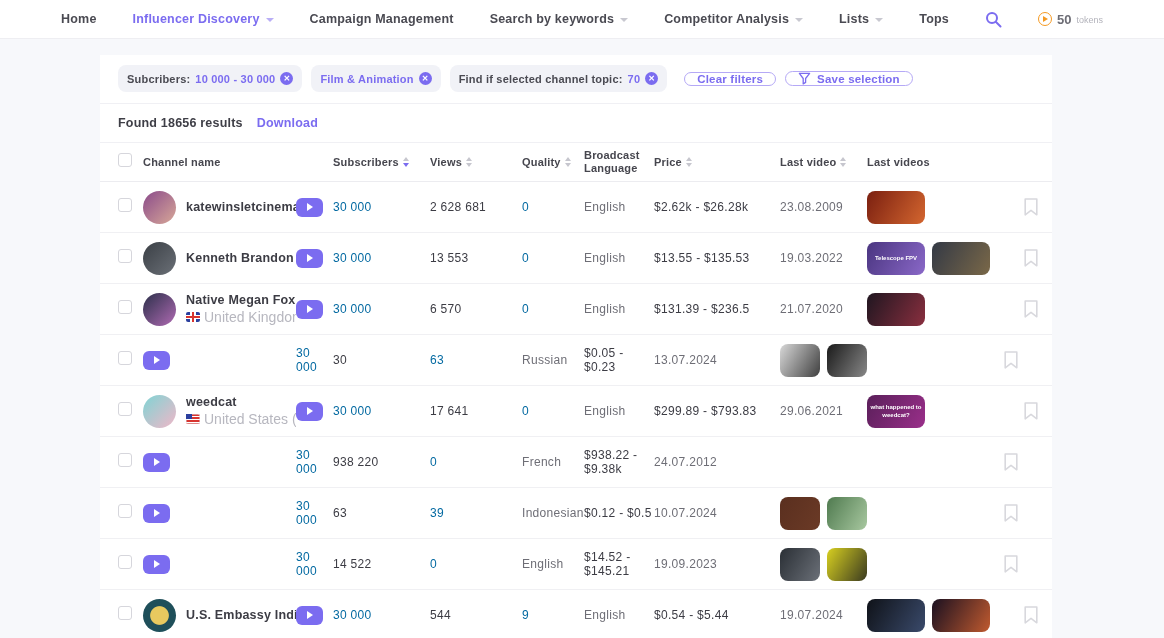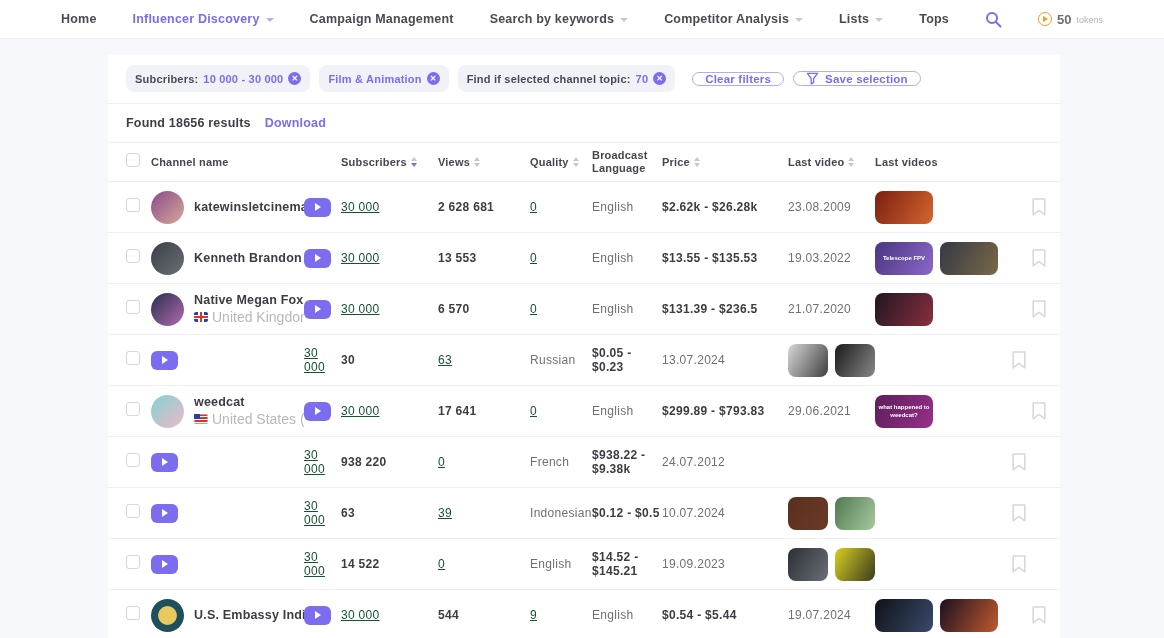--- a/index.html
+++ b/index.html
@@ -18,21 +18,21 @@
   .nav-search { display:flex; align-items:center; }
   .tokens { display:flex; gap:5px; }
   .tok-icon { width:14px; height:14px; border-radius:50%; border:1.6px solid #f59a23;
               display:flex; align-items:center; justify-content:center; }
   .tok-icon i { display:block; width:0; height:0; border-top:3px solid transparent; border-bottom:3px solid transparent;
                 border-left:5px solid #f59a23; margin-left:1px; }
   .tok-count { font-size:13px; color:#6d6d75; font-weight:700; }
   .tok-unit { font-size:9px; color:#b3b3bb; margin-top:3px; }
 
   
-  .card { position:absolute; left:108px; top:55px; width:952px; height:583px; background:#fff; }
+  .card { position:absolute; left:100px; top:55px; width:952px; height:583px; background:#fff; }
 
   .filterbar { display:flex; align-items:center; gap:9px; padding:10px 18px 11px; border-bottom:1px solid #f0f0f4; }
   .chip { background:#f1f2f7; border-radius:8px; padding:7px 9px; display:flex; align-items:center; gap:5px;
           font-size:11px; letter-spacing:.2px; color:#4a4a52; font-weight:700; white-space:nowrap; }
   .chip .val { color:#7b6cf0; }
   .chip-x { width:13px; height:13px; border-radius:50%; background:#7b6cf0; color:#fff; font-size:8px;
             display:flex; align-items:center; justify-content:center; cursor:pointer; font-weight:700; }
   .fbtn { background:#fff; border:1px solid #b5a9f6; color:#7b6cf0; border-radius:8px; padding:0 12px;
           font-size:11.5px; letter-spacing:.2px; font-weight:700; display:flex; align-items:center; gap:6px;
           cursor:pointer; font-family:inherit; white-space:nowrap; }
@@ -69,22 +69,22 @@
       linear-gradient(to bottom, transparent 26%, #fff 26%, #fff 74%, transparent 74%),
       linear-gradient(to right,  transparent 32%, #fff 32%, #fff 68%, transparent 68%); }
   .flag-ru { background:linear-gradient(to bottom,#fff 33%,#2a4bd7 33%,#2a4bd7 66%,#d8342f 66%); box-shadow:inset 0 0 0 .5px #e2e2e8; }
   .flag-us { background:repeating-linear-gradient(to bottom,#d8342f 0 1.5px,#fff 1.5px 3px); position:relative; box-shadow:inset 0 0 0 .5px #e2e2e8; }
   .flag-us::after { content:""; position:absolute; left:0; top:0; width:6px; height:5px; background:#2b3f9e; }
   .flag-id { background:linear-gradient(to bottom,#d8342f 50%,#fff 50%); box-shadow:inset 0 0 0 .5px #e6e6ea; }
 
   .yt-badge { width:27px; height:19px; border-radius:6px; background:#7b6cf0; display:flex; align-items:center; justify-content:center; cursor:pointer; }
   .yt-badge i { display:block; width:0; height:0; border-top:4px solid transparent; border-bottom:4px solid transparent; border-left:6px solid #fff; margin-left:1px; }
 
-  .c-subs, .c-quality { font-size:12px; color:#14532d; letter-spacing:.3px;text-decoration:underline; }
-  .c-views, .c-price { font-size:12px; color:#3c3c44; font-weight:700; letter-spacing:.3px; }
+  .c-subs, .c-quality { font-size:12px; color:#0369a1; letter-spacing:.3px; }
+  .c-views, .c-price { font-size:12px; color:#3c3c44; font-weight:400; letter-spacing:.3px; }
   .c-lang, .c-date { font-size:12px; color:#6e6e76; letter-spacing:.3px; }
 
   .thumbs { display:flex; gap:7px; align-items:center; }
   .thumb { width:58px; height:33px; border-radius:8px; display:flex; align-items:center; justify-content:center; overflow:hidden; }
   .thumb span { font-size:6px; font-weight:700; color:#fff; text-align:center; line-height:1.4; padding:0 3px; }
 
   .bm-cell { display:flex; justify-content:flex-end; padding-right:6px; }
   .bookmark { cursor:pointer; display:flex; }
 </style>
 </head>

